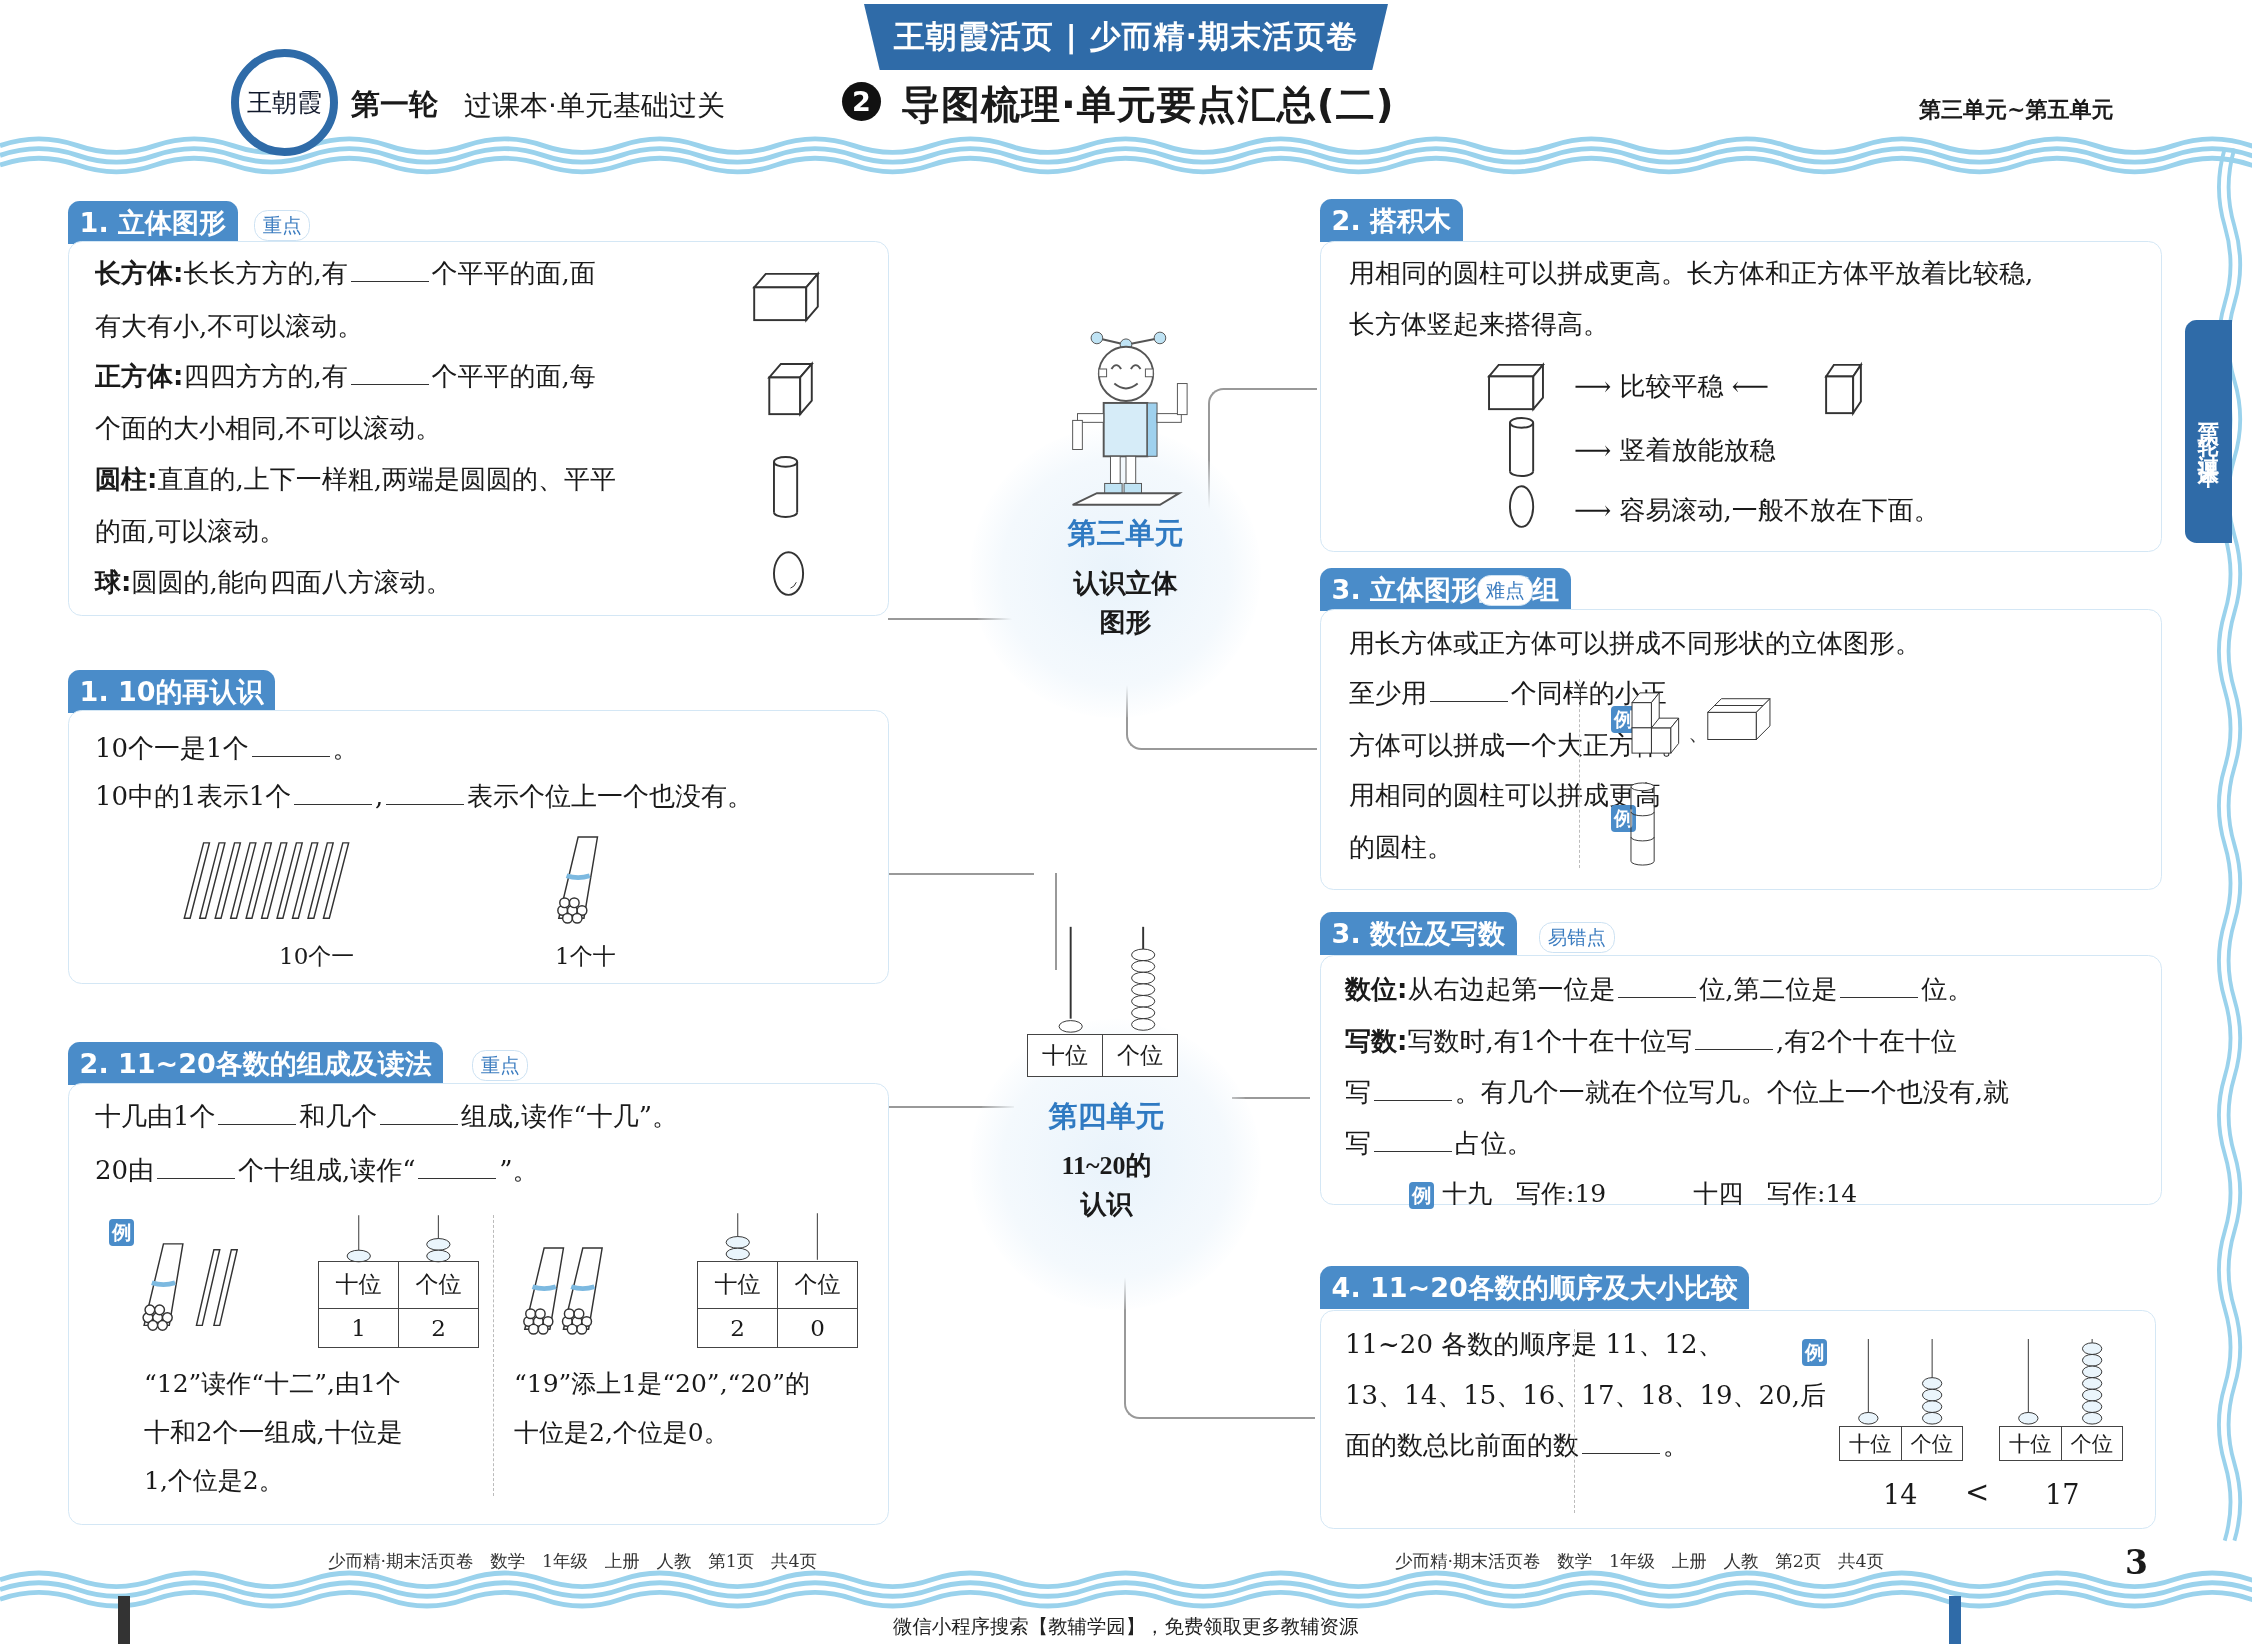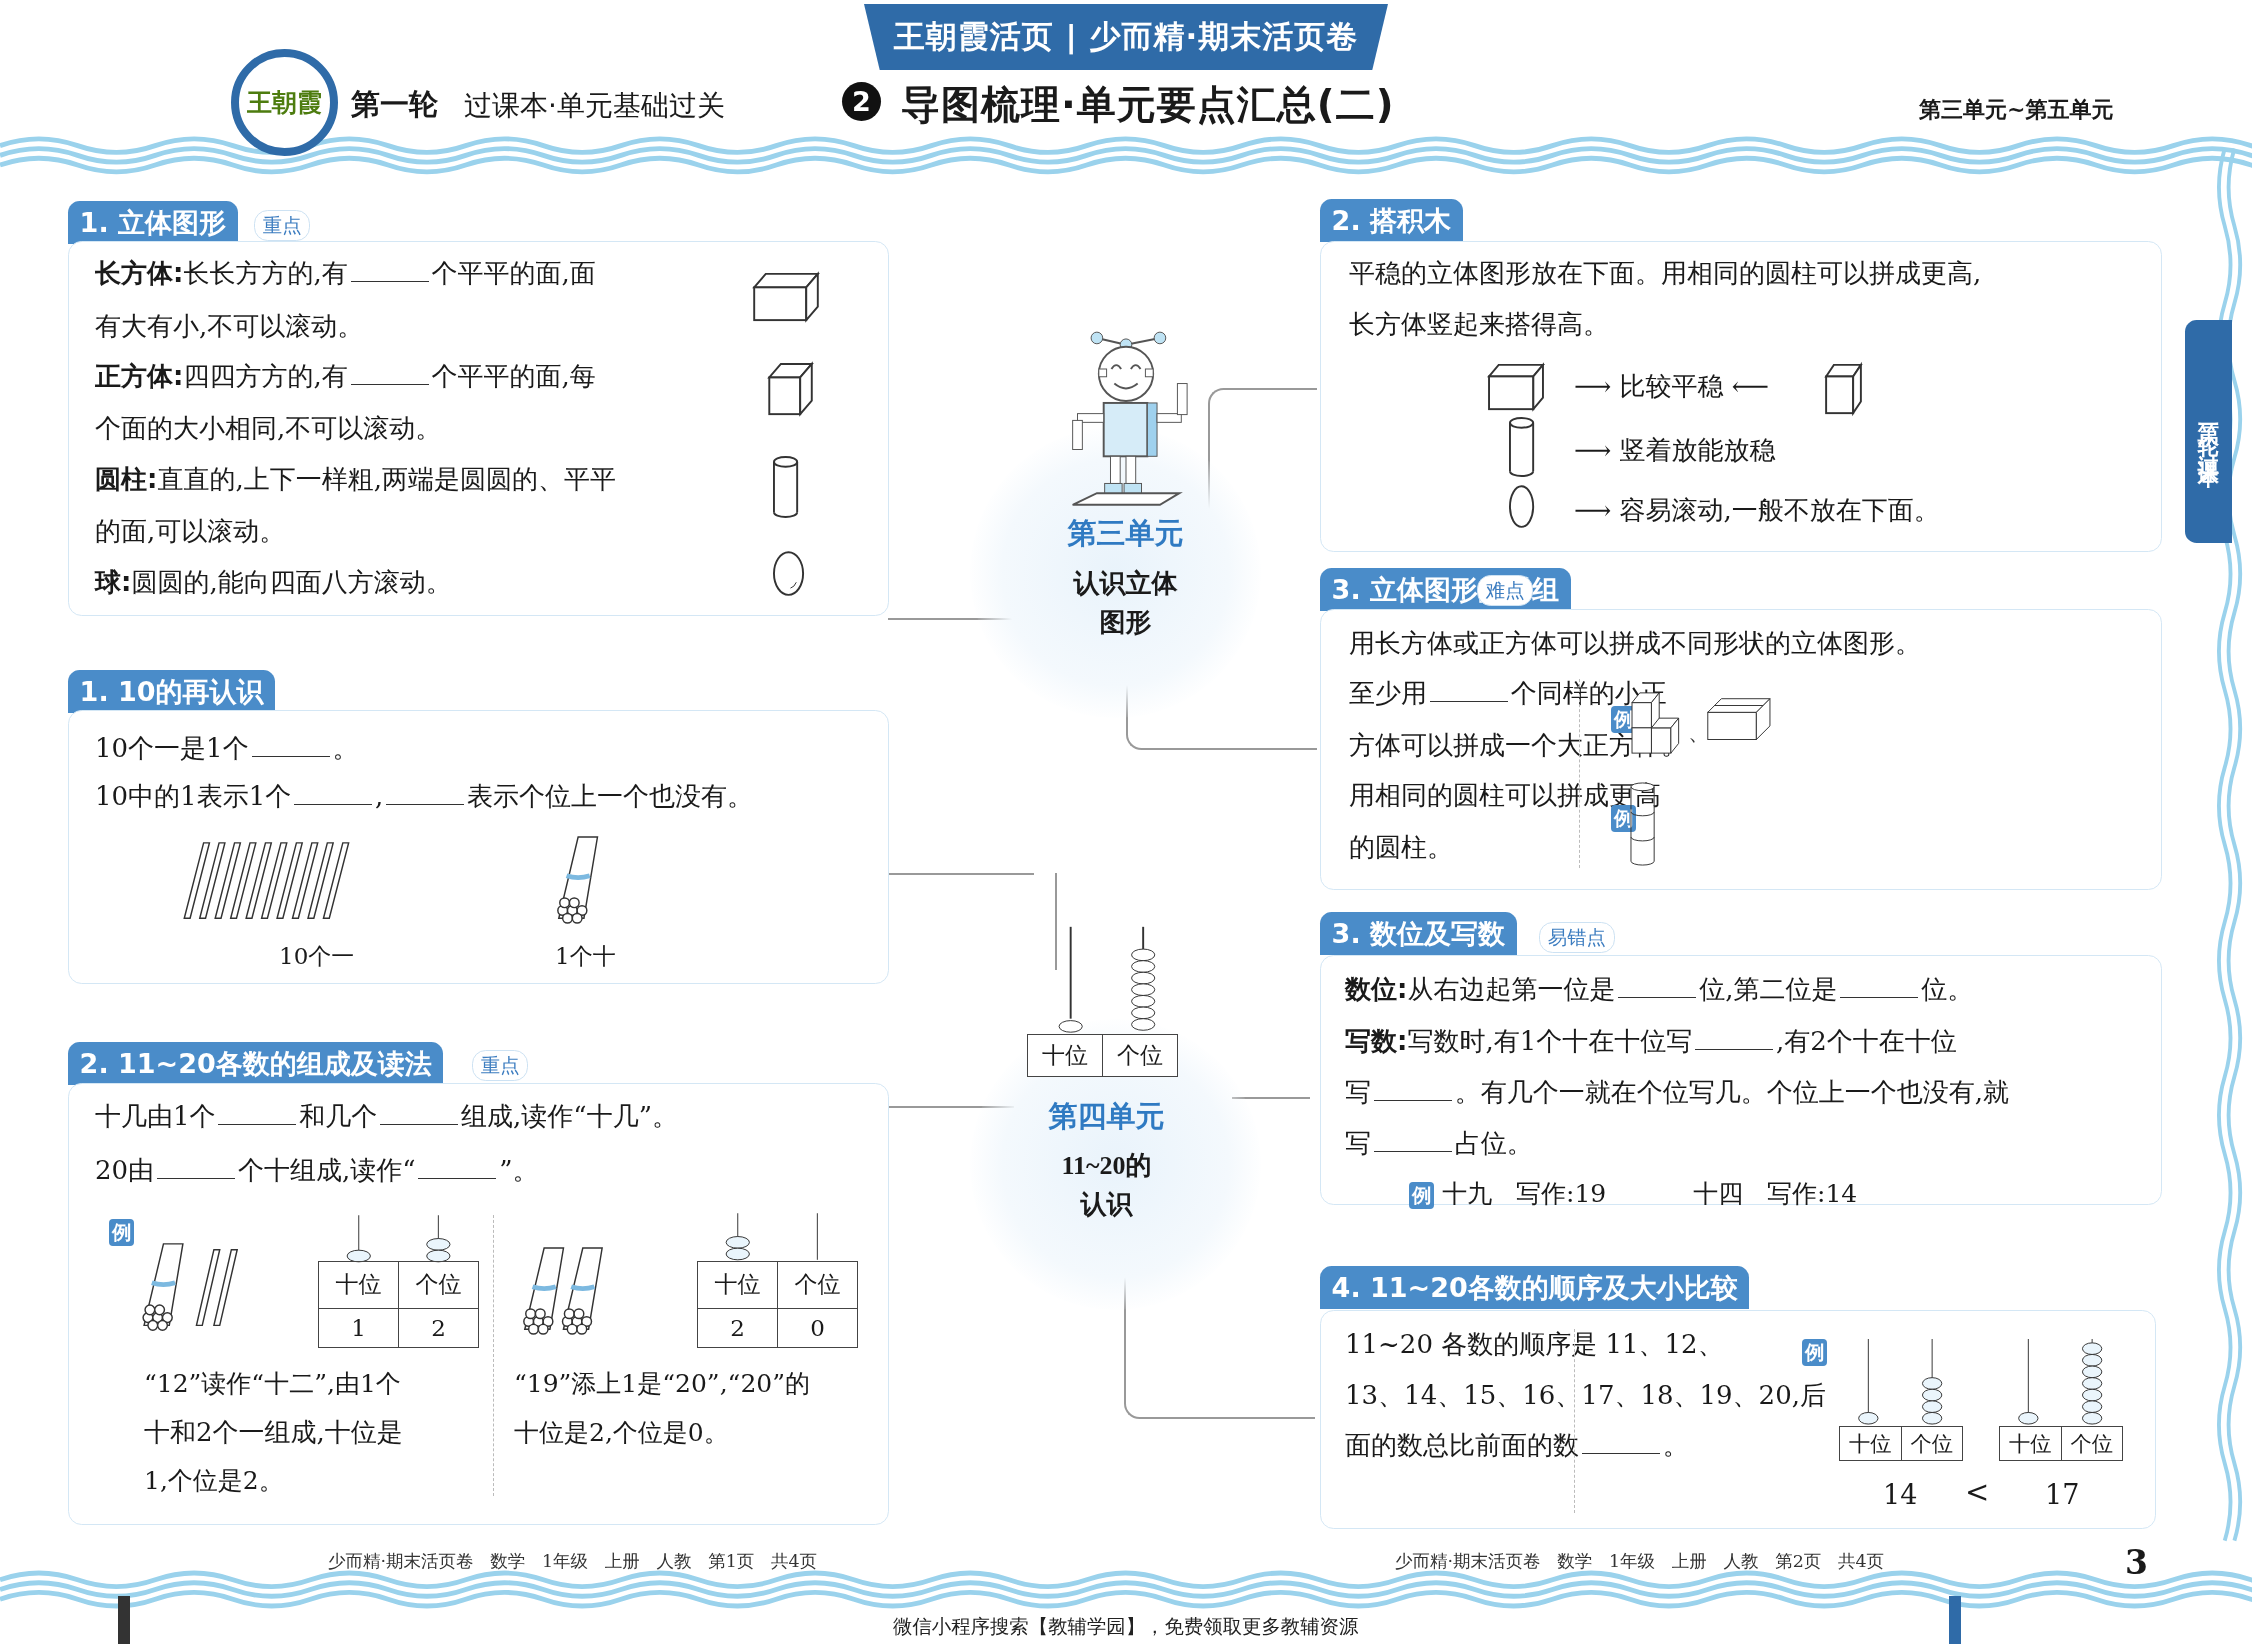--- a/index.html
+++ b/index.html
@@ -7,21 +7,21 @@
        font-family:"DejaVu Serif","Liberation Serif",serif;color:#1a1a1a;}
   .abs{position:absolute;}
   .sans{font-family:"DejaVu Sans","Liberation Sans",sans-serif;}
   
   .hdr-banner{left:864px;top:3.9px;width:524px;height:66px;background:#2f6ba8;
      clip-path:polygon(0 0,100% 0,97% 100%,3% 100%);border-radius:0 0 9.7px 9.7px;
      color:#fff;font-weight:bold;font-size:31px;display:flex;align-items:center;justify-content:center;
      font-family:"DejaVu Sans","Liberation Sans",sans-serif;letter-spacing:1px;}
   .logo{left:231px;top:49px;width:107px;height:107px;border-radius:50%;border:8.7px solid #2f6ba8;
      box-sizing:border-box;background:#fff;display:flex;align-items:center;justify-content:center;
-     font-size:25px;color:#4d7c0f;font-weight:bold;}
+     font-size:25px;color:#0f172a;font-weight:normal;}
   .hdr-round{left:351px;top:85px;font-size:29px;font-weight:bold;}
   .hdr-sub{left:464px;top:87px;font-size:28px;}
   .hdr-num{left:842px;top:82px;width:39px;height:39px;border-radius:50%;background:#111;color:#fff;
      font-size:27px;font-weight:bold;display:flex;align-items:center;justify-content:center;}
   .hdr-title{left:901px;top:78px;font-size:39px;font-weight:bold;letter-spacing:1px;}
   .hdr-range{left:1919px;top:95px;font-size:22px;font-weight:bold;}
   .side-tab{left:2185px;top:320px;width:47px;height:223px;background:#2f6ba8;border-radius:11.6px 0 0 11.6px;
      color:#fff;font-size:21.3px;font-weight:bold;writing-mode:vertical-rl;display:flex;align-items:center;justify-content:center;letter-spacing:5.8px;}
   
   .tag{position:absolute;height:43px;background:#4a8cc9;color:#ffffff;font-weight:bold;font-size:27px;
@@ -170,21 +170,21 @@
     <line x1="25" y1="6" x2="25" y2="58" stroke="#333" stroke-width="2"></line>
     <path d="M1 58 a12 5 0 0 0 24 0" fill="none" stroke="#333" stroke-width="2"></path>
 </svg>
 <svg style="left:773px;top:551px" width="33" height="47" viewBox="0 0 34 48">
   <ellipse cx="16" cy="23" rx="15" ry="22" fill="#fff" stroke="#333" stroke-width="2"></ellipse>
     <path d="M24 32 q-2 5 -6 6" stroke="#333" fill="none"></path>
 </svg>
 
 <div class="tag" style="left:1320px;top:199px;">2. 搭积木</div>
 <div class="box" style="left:1320px;top:241px;width:842px;height:311px;"></div>
-<div class="line" style="left:1349px;top:256px;">平稳的立体图形放在下面。用相同的圆柱可以拼成更高,</div>
+<div class="line" style="left:1349px;top:256px;">用相同的圆柱可以拼成更高。长方体和正方体平放着比较稳,</div>
 <div class="line" style="left:1349px;top:307px;">长方体竖起来搭得高。</div>
 <svg style="left:1487px;top:361px" width="58" height="52" viewBox="0 0 60 54">
   <polygon points="2,16 12,4 58,4 48,16" fill="#fff" stroke="#333" stroke-width="2"></polygon>
     <rect x="2" y="16" width="46" height="34" fill="#fff" stroke="#333" stroke-width="2"></rect>
     <polygon points="48,16 58,4 58,38 48,50" fill="#fff" stroke="#333" stroke-width="2"></polygon>
 </svg>
 <div class="line" style="left:1574px;top:369px;text-align:right;"><span>⟶ </span><span>比较平稳</span><span> ⟵</span></div>
 <svg style="left:1824px;top:361px" width="39" height="56" viewBox="0 0 40 58">
   <polygon points="2,16 10,4 38,4 30,16" fill="#fff" stroke="#333" stroke-width="2"></polygon>
     <rect x="2" y="16" width="28" height="38" fill="#fff" stroke="#333" stroke-width="2"></rect>

